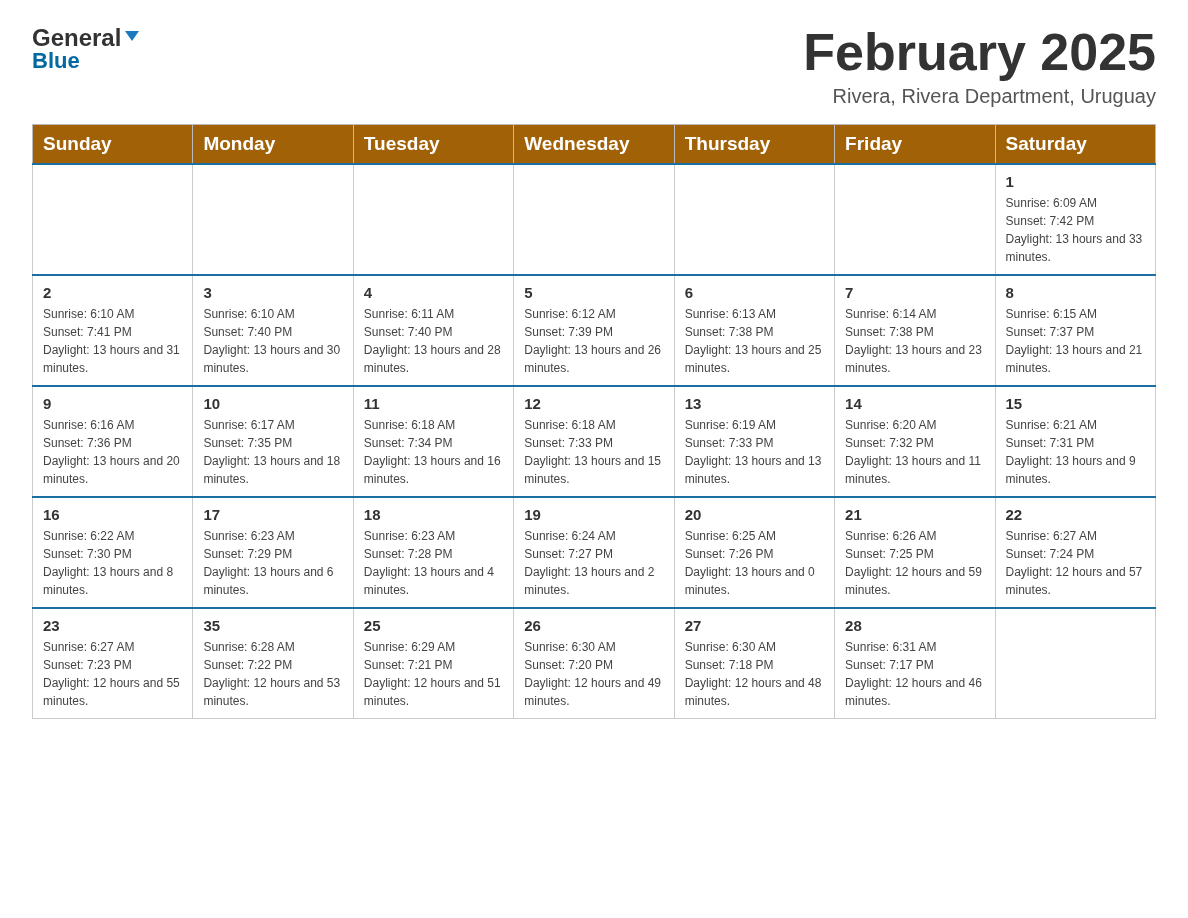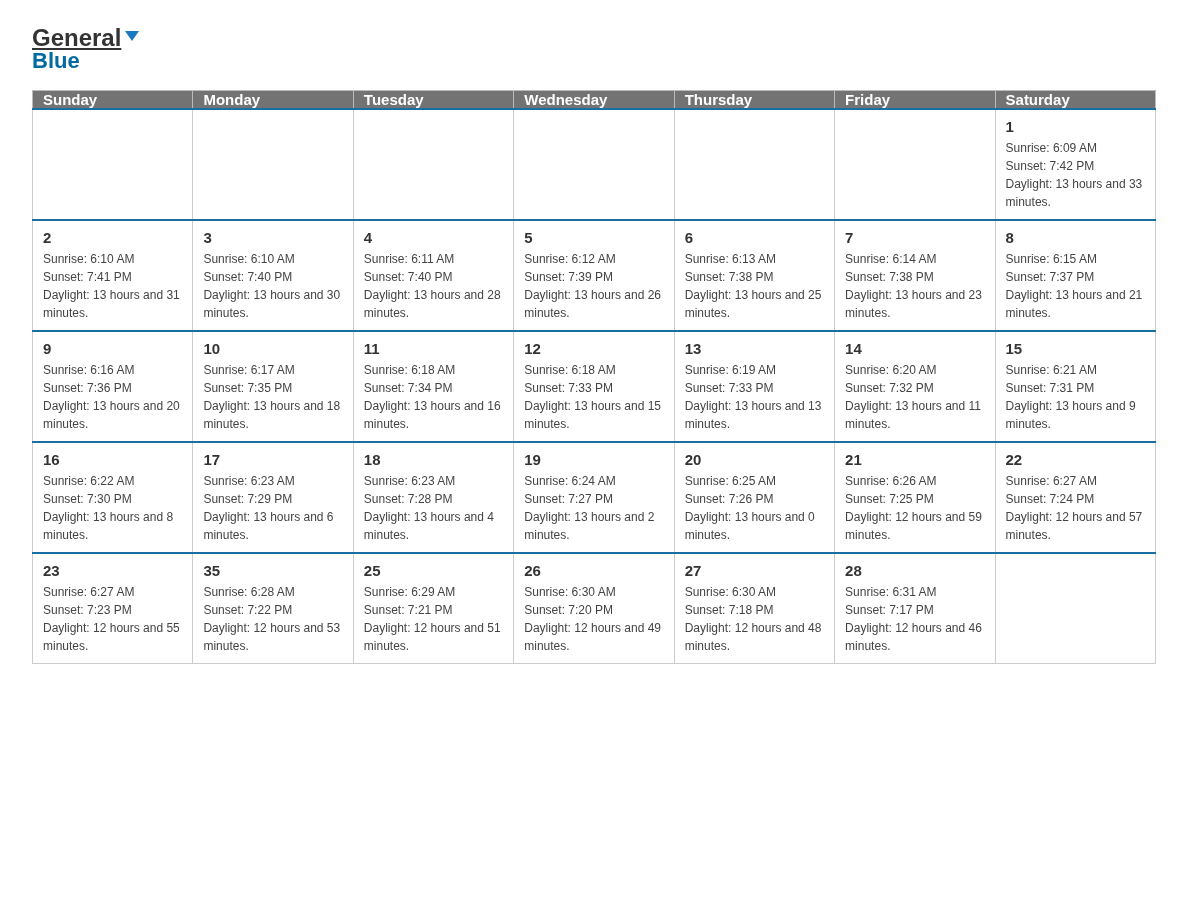--- a/index.html
+++ b/index.html
@@ -43,24 +43,24 @@
       font-size: 20px;
       color: #555;
       margin-top: 4px;
     }
     .calendar {
       width: 100%;
       border-collapse: collapse;
       border: 1px solid #bbb;
     }
     .calendar th {
-      background-color: #737373;
+      background-color: #a16207;
       color: #fff;
-      padding: 0 10px;
-      font-size: 15px;
+      padding: 8px 10px;
+      font-size: 19px;
       font-weight: bold;
       text-align: left;
       border: 1px solid #bbb;
     }
     .calendar td {
       vertical-align: top;
       padding: 8px 10px;
       border: 1px solid #ccc;
       width: calc(100% / 7);
       min-height: 100px;
@@ -89,28 +89,32 @@
       border-bottom: none;
       padding-left: 20px;
     }
   </style>
 </head>
 <body>
 
 <div class="header">
   <div class="logo">
     <div class="logo-line1">
-      <span style="font-size:24px;font-weight:bold;color:#333;text-decoration:underline;">General</span>
+      <span style="font-size:24px;font-weight:bold;color:#333;">General</span>
       <span style="display:inline-block;margin-left:2px;vertical-align:middle;">
         <svg width="18" height="18" viewBox="0 0 18 18">
           <polygon points="9,14 2,4 16,4" fill="#1a7abf"></polygon>
         </svg>
       </span>
     </div>
     <div class="logo-line2">Blue</div>
+  </div>
+  <div class="title-block">
+    <div class="calendar-title">February 2025</div>
+    <div class="calendar-subtitle">Rivera, Rivera Department, Uruguay</div>
   </div>
 </div>
 
 <table class="calendar">
   <thead>
     <tr>
       <th>Sunday</th>
       <th>Monday</th>
       <th>Tuesday</th>
       <th>Wednesday</th>

